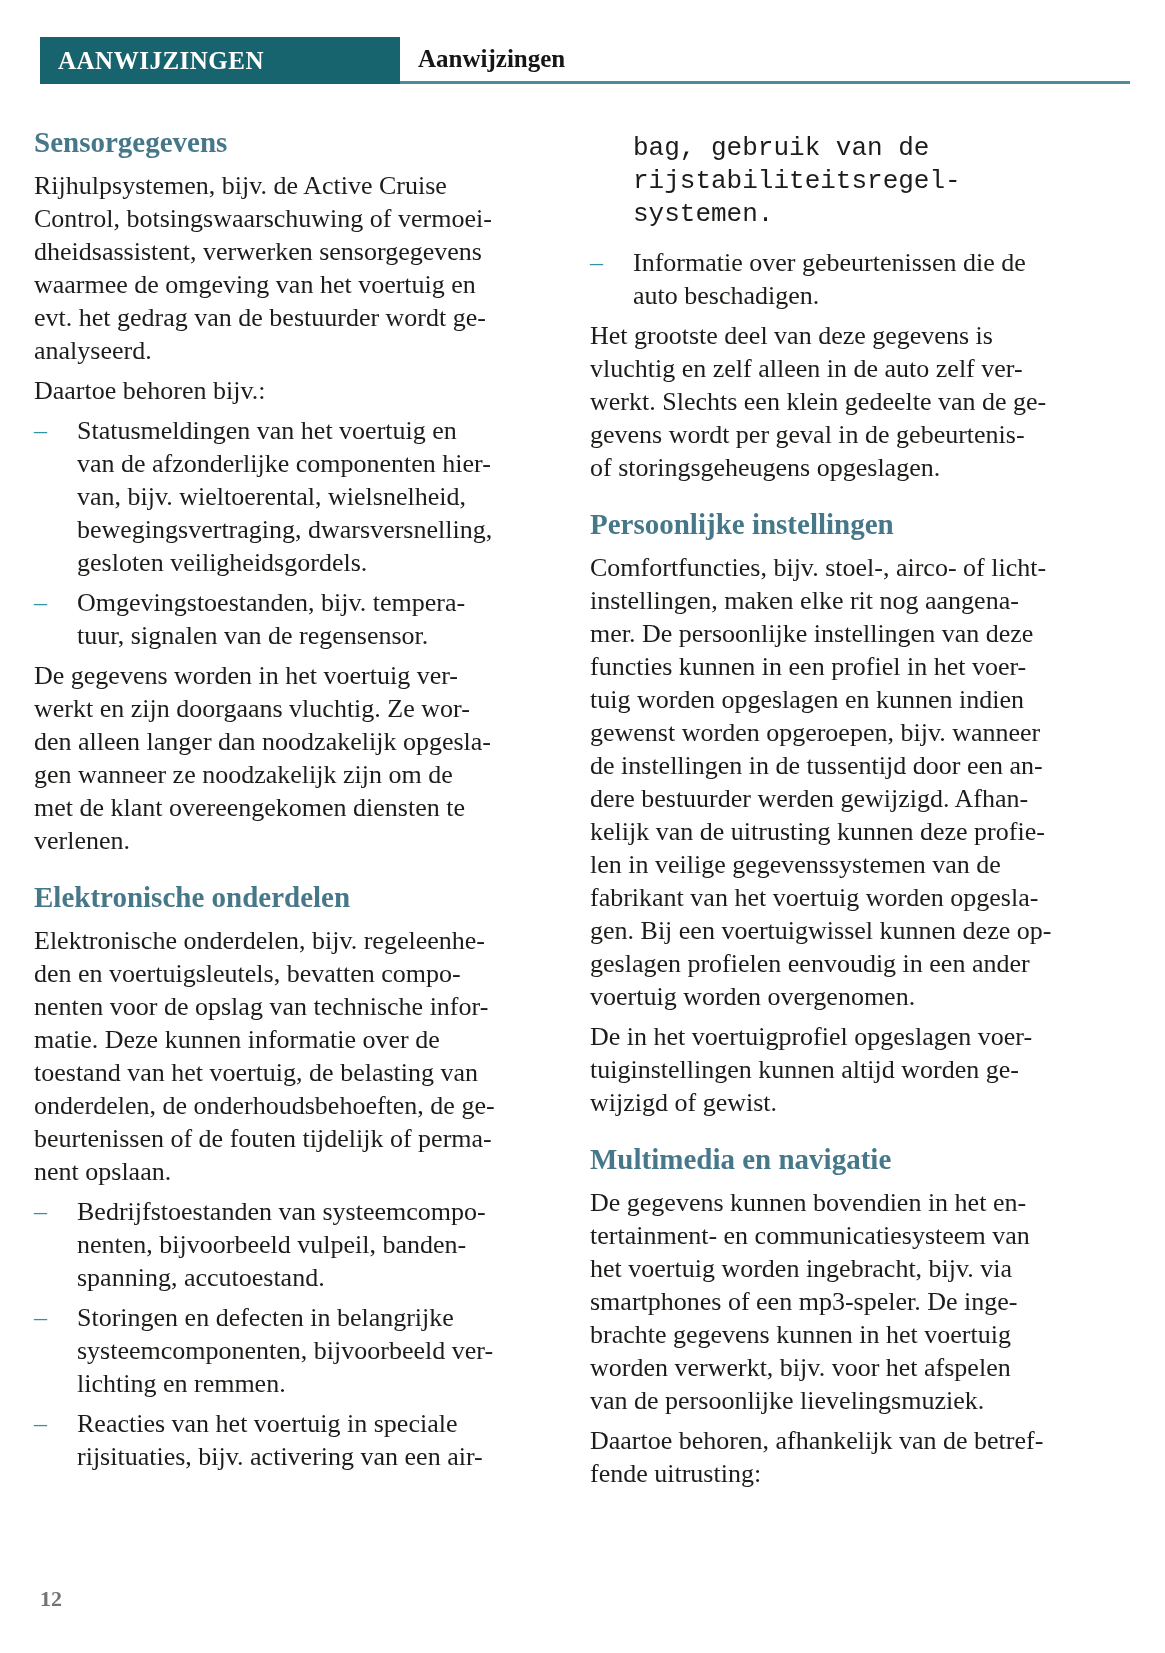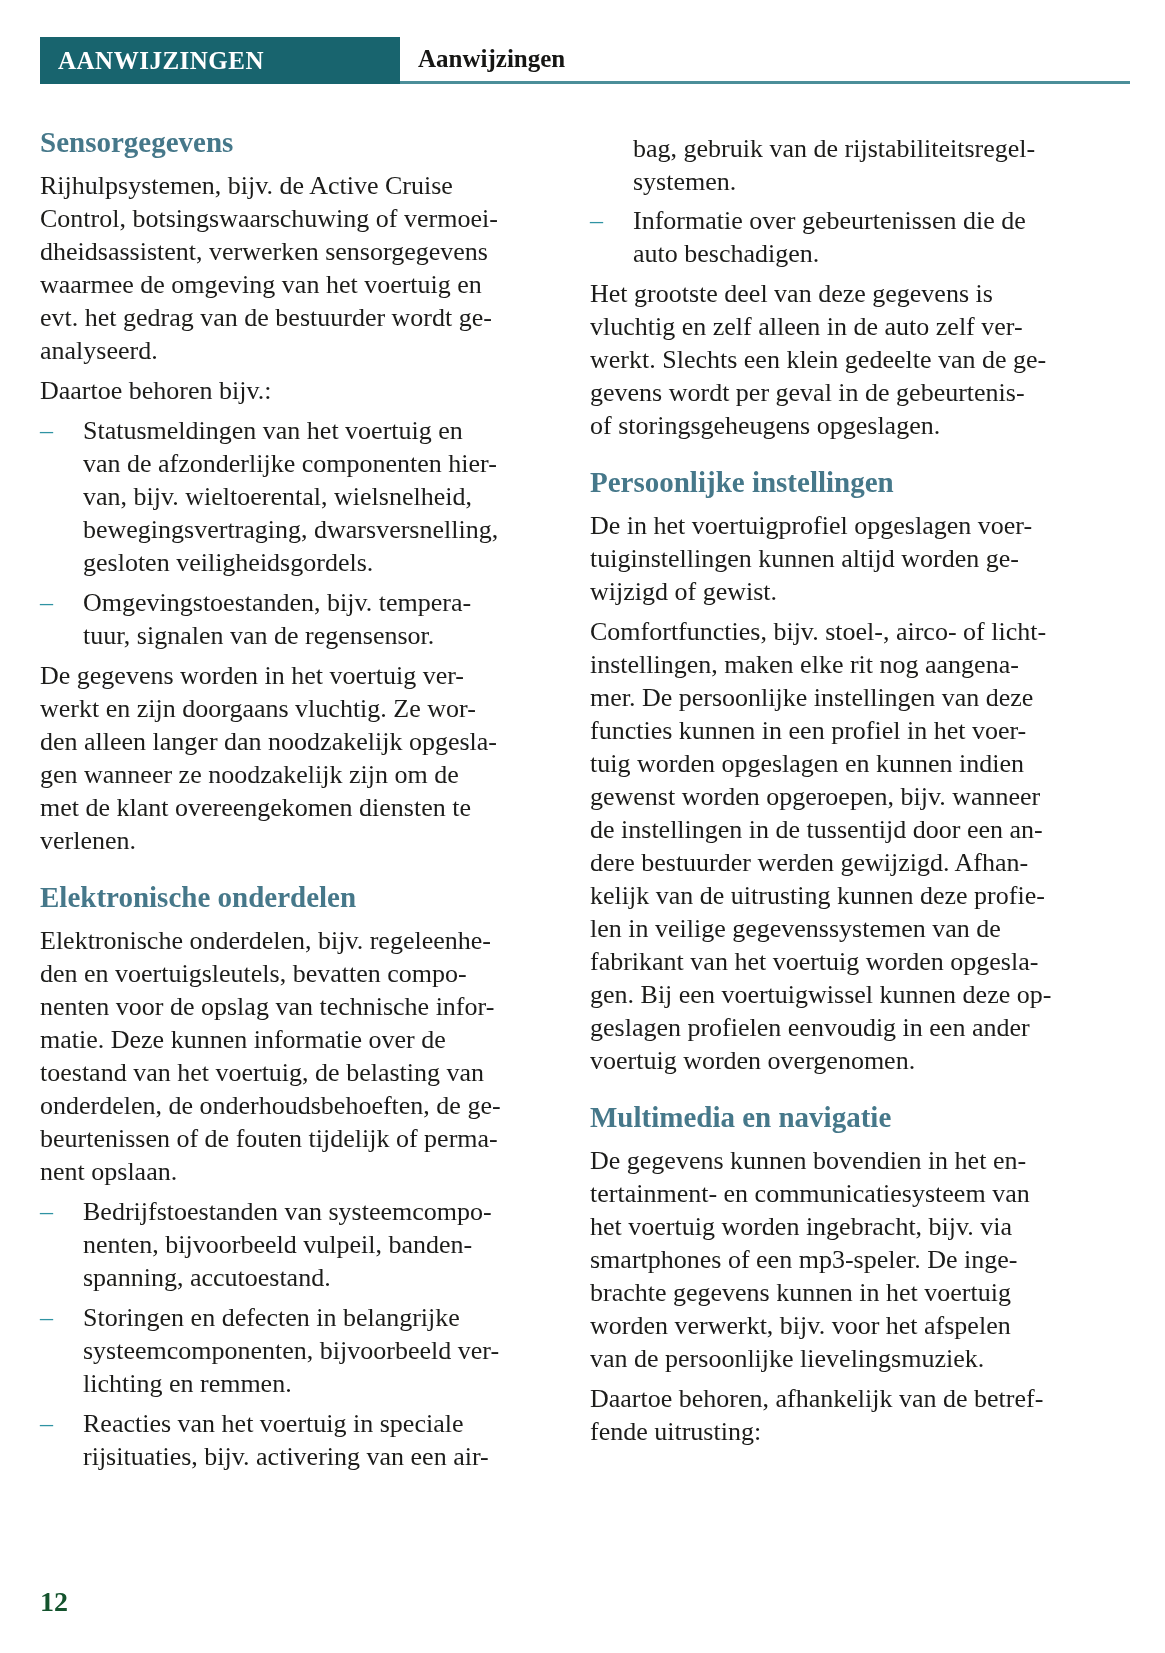--- a/index.html
+++ b/index.html
@@ -51,21 +51,21 @@
     font-weight: bold;
     font-size: 25px;
     color: #161614;
   }
   
   .col {
     position: absolute;
     font-size: 26px;
     line-height: 33px;
   }
-  .col-left  { left: 40px;  top: 124px; width: 512px; }
+  .col-left  { left: 34px;  top: 124px; width: 512px; }
   .col-right { left: 590px; top: 132px; width: 520px; }
   h2.section {
     color: #46788a;
     font-size: 29px;
     line-height: 36px;
     font-weight: bold;
     margin: 22px 0 9px 0;
   }
   h2.section.first { margin-top: 0; }
   p.para {
@@ -80,30 +80,31 @@
     width: 43px;
     flex: 0 0 43px;
     color: #2f93a3;
   }
   .bullet .btext {
     flex: 1;
     white-space: pre-line;
   }
   .cont {
     padding-left: 43px;
-    margin: 0 0 6px 0;
+    margin: 0 0 15px 0;
     white-space: pre-line;
+    font-family: Liberation Mono, monospace;
   }
   .page-number {
     position: absolute;
     left: 40px;
     top: 1586px;
-    font-size: 28px;
-    font-weight: bold;
-    color: #14532d;
+    font-size: 22px;
+    font-weight: bold;
+    color: #737373;
     text-align: center;
   }
 </style>
 </head>
 <body>
 
 <div class="page">
 
   <div class="header">
     <div class="badge">AANWIJZINGEN</div>
@@ -175,37 +176,37 @@
       <span class="dash">–</span>
       <span class="btext">Informatie over gebeurtenissen die de
 auto beschadigen.</span>
     </div>
     <p class="para">Het grootste deel van deze gegevens is
 vluchtig en zelf alleen in de auto zelf ver-
 werkt. Slechts een klein gedeelte van de ge-
 gevens wordt per geval in de gebeurtenis-
 of storingsgeheugens opgeslagen.</p>
     <h2 class="section">Persoonlijke instellingen</h2>
-    <p class="para">De in het voertuigprofiel opgeslagen voer-
-tuiginstellingen kunnen altijd worden ge-
-wijzigd of gewist.</p>
     <p class="para">Comfortfuncties, bijv. stoel-, airco- of licht-
 instellingen, maken elke rit nog aangena-
 mer. De persoonlijke instellingen van deze
 functies kunnen in een profiel in het voer-
 tuig worden opgeslagen en kunnen indien
 gewenst worden opgeroepen, bijv. wanneer
 de instellingen in de tussentijd door een an-
 dere bestuurder werden gewijzigd. Afhan-
 kelijk van de uitrusting kunnen deze profie-
 len in veilige gegevenssystemen van de
 fabrikant van het voertuig worden opgesla-
 gen. Bij een voertuigwissel kunnen deze op-
 geslagen profielen eenvoudig in een ander
 voertuig worden overgenomen.</p>
+    <p class="para">De in het voertuigprofiel opgeslagen voer-
+tuiginstellingen kunnen altijd worden ge-
+wijzigd of gewist.</p>
     <h2 class="section">Multimedia en navigatie</h2>
     <p class="para">De gegevens kunnen bovendien in het en-
 tertainment- en communicatiesysteem van
 het voertuig worden ingebracht, bijv. via
 smartphones of een mp3-speler. De inge-
 brachte gegevens kunnen in het voertuig
 worden verwerkt, bijv. voor het afspelen
 van de persoonlijke lievelingsmuziek.</p>
     <p class="para">Daartoe behoren, afhankelijk van de betref-
 fende uitrusting:</p>

